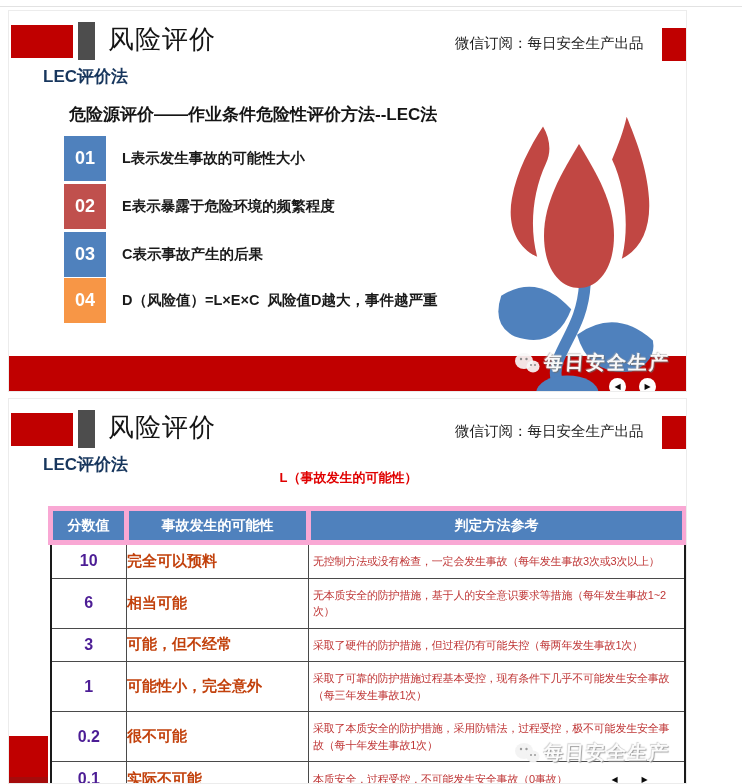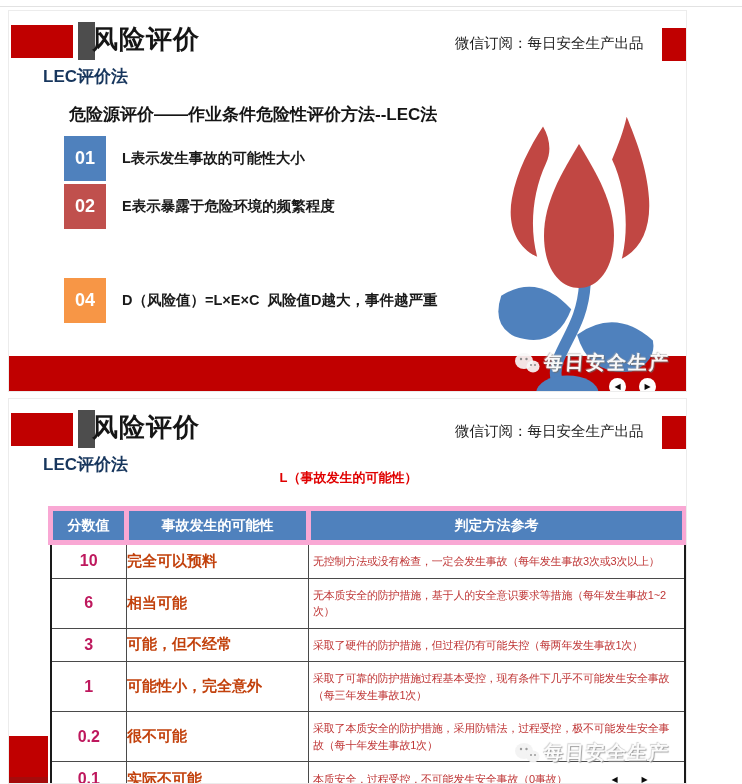--- a/index.html
+++ b/index.html
@@ -9,21 +9,21 @@
   .top-divider { position:absolute; left:0; top:6px; width:742px; height:1px; background:#e2e2e2; }
 
   .slide { position:absolute; left:8px; width:679px; background:#fff;
     border:1px solid #ececec; overflow:hidden; }
   .slide1 { top:10px; height:382px; }
   .slide2 { top:398px; height:386px; }
 
   
   .hdr-red-block { position:absolute; left:2px; top:14px; width:62px; height:33px; background:#c00000; }
   .hdr-gray-bar { position:absolute; left:69px; top:11px; width:17px; height:38px; background:#4d4d4d; }
-  .hdr-title { position:absolute; left:83px; top:11px; font-size:26px; font-weight:bold; color:#151515; letter-spacing:1px; }
+  .hdr-title { position:absolute; left:99px; top:11px; font-size:26px; font-weight:normal; color:#151515; letter-spacing:1px; }
   .hdr-sub { position:absolute; left:446px; top:23px; font-size:14.5px; color:#1c1c1c; }
   .hdr-red-right { position:absolute; right:0; top:17px; width:24px; height:33px; background:#c00000; }
   .section-label { position:absolute; left:34px; top:54px; font-size:17px; font-weight:bold; color:#17365d; }
 
   
   .subtitle { position:absolute; left:60px; top:92px; font-size:17px; font-weight:bold; color:#151515; }
   .item { position:absolute; left:55px; height:34px; display:flex; align-items:center; }
   .item-num { width:42px; height:45px; display:flex; align-items:center; justify-content:center;
     color:#fff; font-size:18px; font-weight:bold; }
   .item-text { margin-left:16px; font-size:14.5px; font-weight:bold; color:#1a1a1a; white-space:pre; }
@@ -49,21 +49,21 @@
 
   
   .table-title { position:absolute; left:0; top:70px; width:679px; text-align:center;
     font-size:13px; font-weight:bold; color:#e00000; }
   .lec-table { position:absolute; left:39px; top:107px; width:634px; border-collapse:collapse;
     table-layout:fixed; background:#fff; border:2px solid #1a1a1a; z-index:3; }
   .lec-table col.c1 { width:76px; } .lec-table col.c2 { width:182px; } .lec-table col.c3 { width:376px; }
   .lec-table th { background:#4f81bd; color:#fff; font-size:14px; font-weight:bold;
     height:34px; border:5px solid #f9a8d4; }
   .lec-table td { border:1px solid #4a4a4a; vertical-align:middle; }
-  td.score { text-align:center; font-size:16px; font-weight:bold; color:#be185d; }
+  td.score { text-align:center; font-size:16px; font-weight:bold; color:#4c1d95; }
   td.like  { font-size:15px; font-weight:bold; color:#c2410c; }
   td.crit  { color:#bf3535; font-size:11px; line-height:1.5; padding:8px 4px; letter-spacing:-0.2px; }
   tbody tr:nth-child(1) td { height:32px; }
   tbody tr:nth-child(2) td { height:28px; }
   tbody tr:nth-child(3) td { height:28px; }
   tbody tr:nth-child(4) td { height:44px; }
   tbody tr:nth-child(5) td { height:34px; }
   tbody tr:nth-child(6) td { height:36px; }
   tbody tr:nth-child(7) td { height:16px; }
 </style>
@@ -83,20 +83,24 @@
     <div class="subtitle">危险源评价——作业条件危险性评价方法--LEC法</div>
 
     <div class="item" style="top:130px">
       <div class="item-num" style="background-color: rgb(79, 129, 189);">01</div>
       <div class="item-text">L表示发生事故的可能性大小</div>
     </div>
     <div class="item" style="top:178px">
       <div class="item-num" style="background-color: rgb(192, 80, 77);">02</div>
       <div class="item-text">E表示暴露于危险环境的频繁程度</div>
     </div>
+    <div class="item" style="top:226px">
+      <div class="item-num" style="background-color: rgb(79, 129, 189);">03</div>
+      <div class="item-text">C表示事故产生的后果</div>
+    </div>
     <div class="item" style="top:272px">
       <div class="item-num" style="background-color: rgb(247, 150, 70);">04</div>
       <div class="item-text">D（风险值）=L×E×C  风险值D越大，事件越严重</div>
     </div>
 
     <div class="red-bar"></div>
 
     <svg class="tulip" viewBox="0 0 200 290" xmlns="http://www.w3.org/2000/svg">
       <path d="M106,178 C104,214 88,232 79,255 C72,273 78,286 90,291" fill="none" stroke="#4f81bd" stroke-width="12" stroke-linecap="round"></path>
       <path d="M20,190 Q58,166 92,204 Q76,246 34,232 Q10,220 20,190 Z" fill="#4f81bd"></path>

